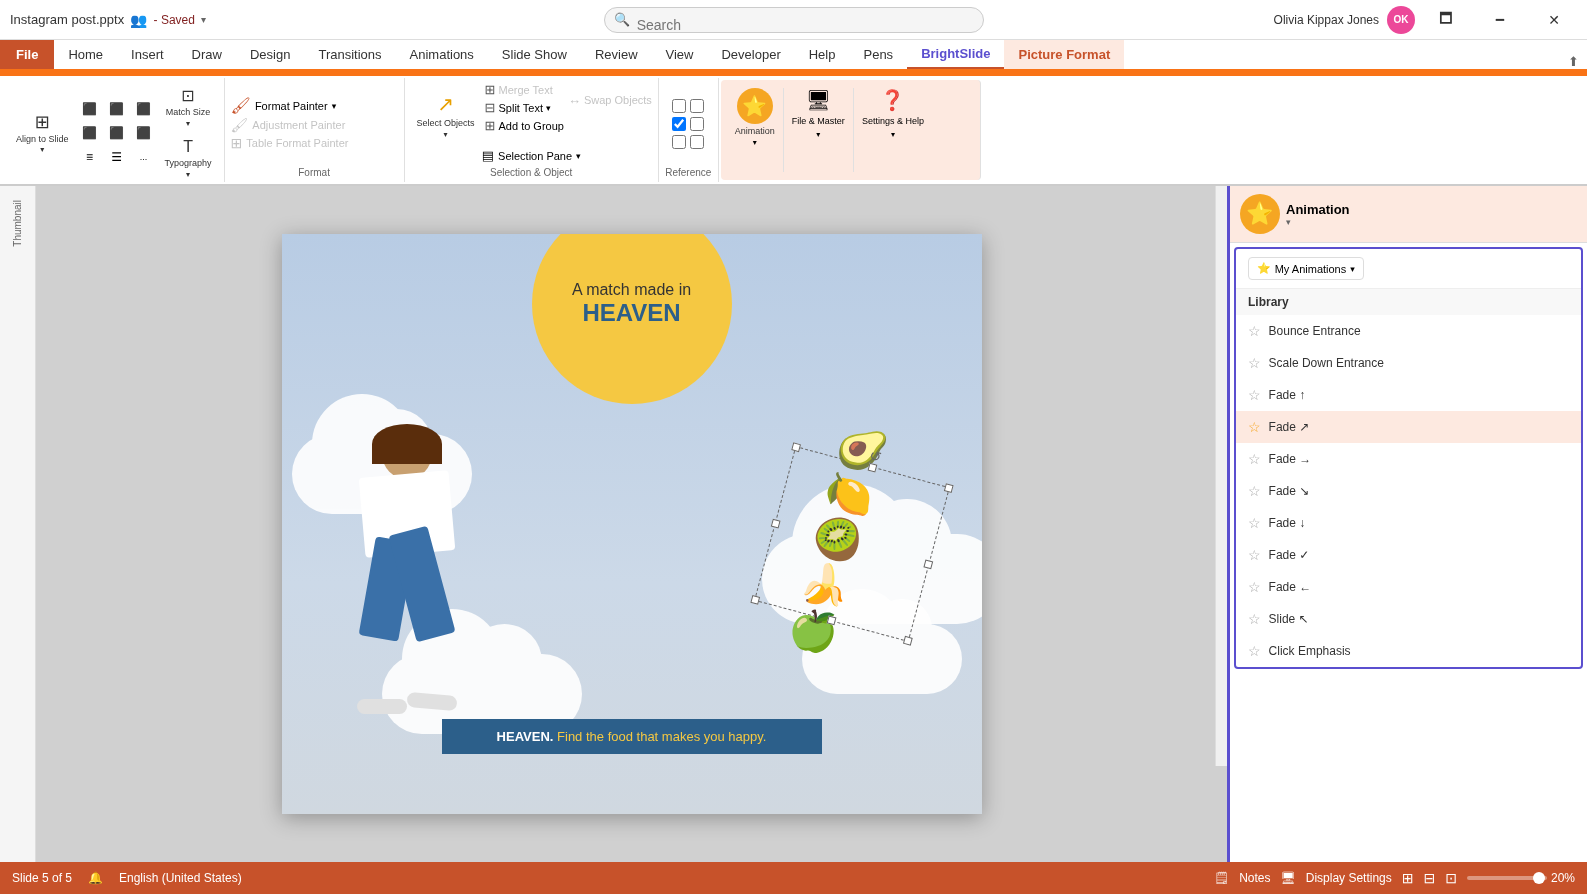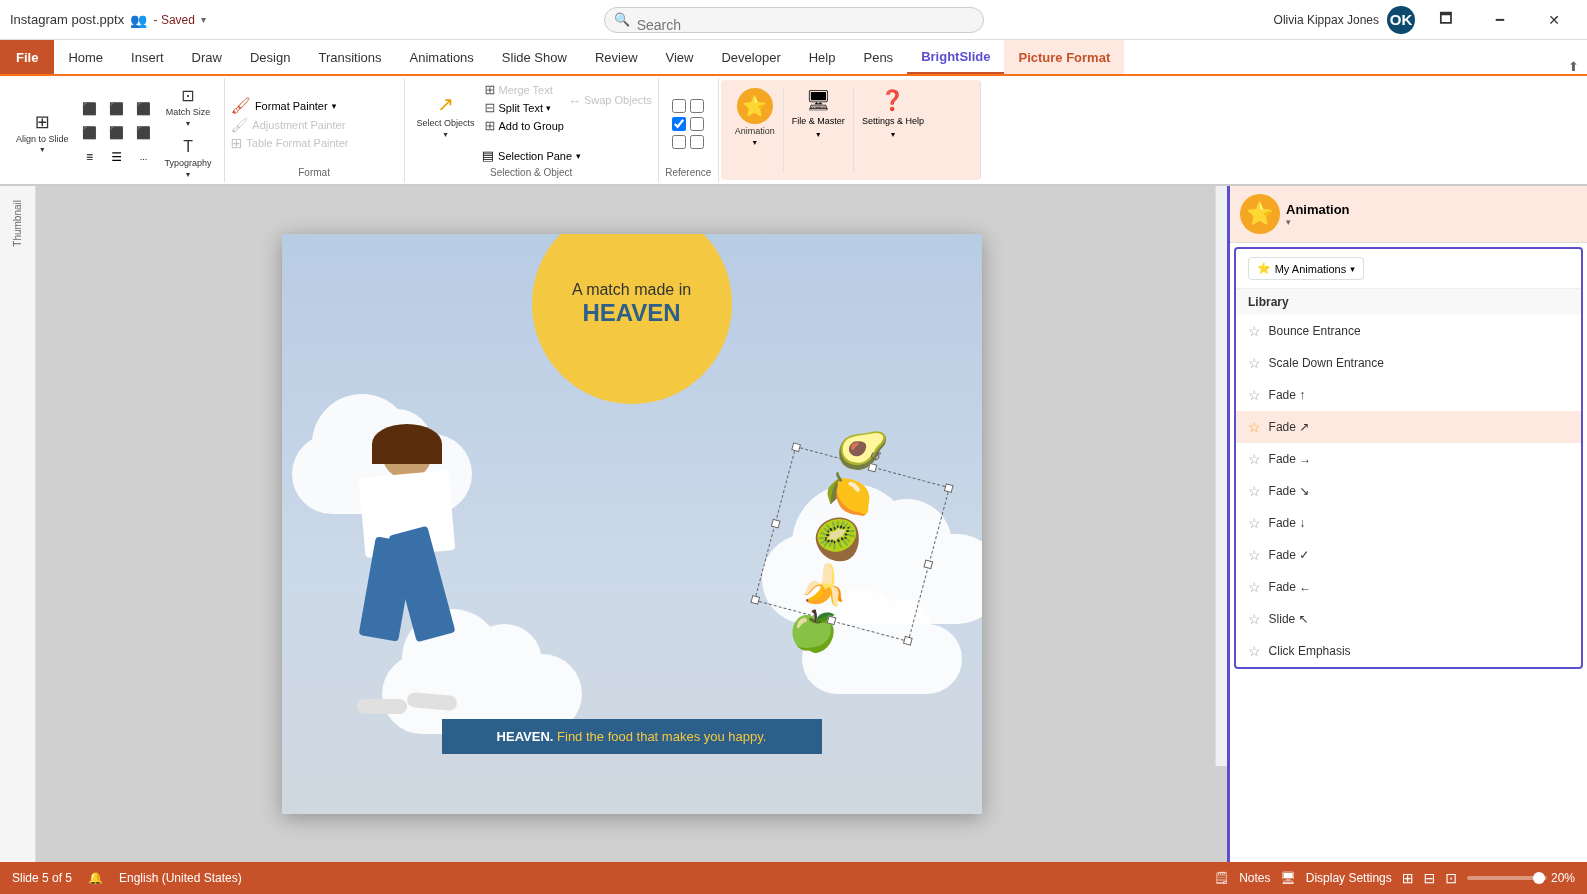--- a/index.html
+++ b/index.html
@@ -38,34 +38,34 @@
       background: transparent;
       outline: none;
       font-size: 14px;
       width: 100%;
       margin-top: 10px;
     }
     .title-left { display: flex; align-items: center; gap: 6px; font-size: 13px; color: #333; }
     .title-right { margin-left: auto; display: flex; align-items: center; gap: 8px; }
     .user-avatar {
       width: 28px; height: 28px; border-radius: 50%;
-      background: #0c4a6e; color: white;
+      background: #ec4899; color: white;
       display: flex; align-items: center; justify-content: center;
-      font-size: 15px; font-weight: bold;
+      font-size: 10px; font-weight: bold;
     }
     .win-btn { width: 46px; height: 40px; display: flex; align-items: center; justify-content: center; cursor: pointer; font-size: 14px; color: #333; }
 
     
     .ribbon-tabs {
       height: 36px;
       background: #fff;
       display: flex;
       align-items: flex-end;
       padding-left: 0;
-      border-bottom: 2px solid #f97316;
+      border-bottom: 7px solid #f97316;
     }
     .ribbon-tab {
       padding: 8px 14px;
       font-size: 13px;
       cursor: pointer;
       color: #333;
       height: 100%;
       display: flex;
       align-items: center;
     }

